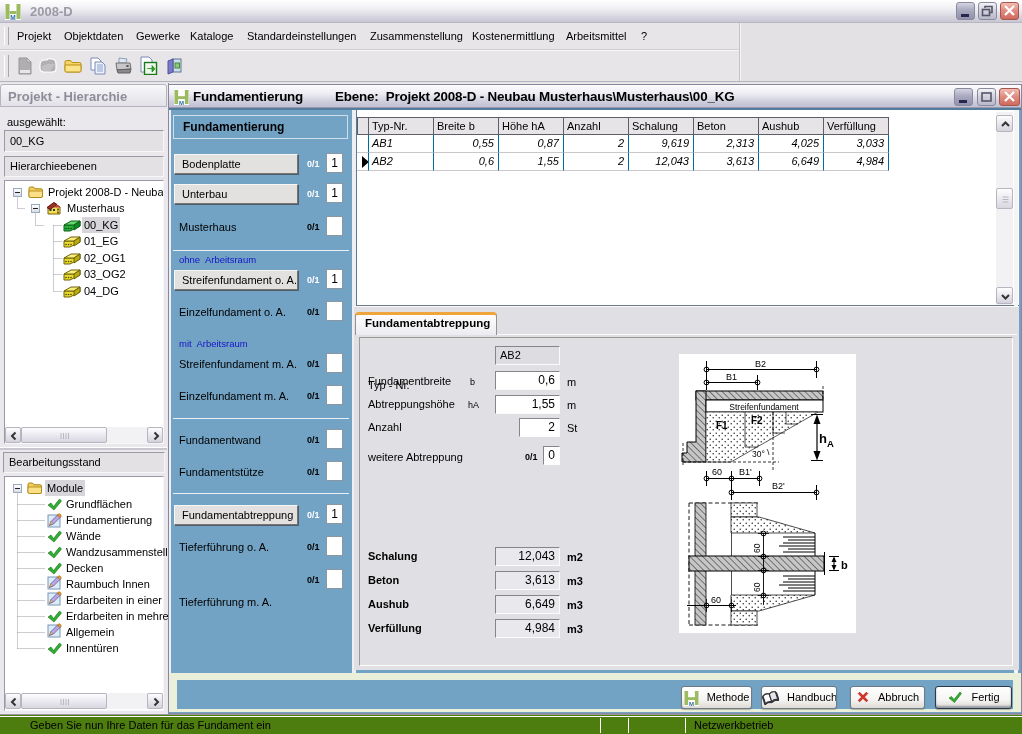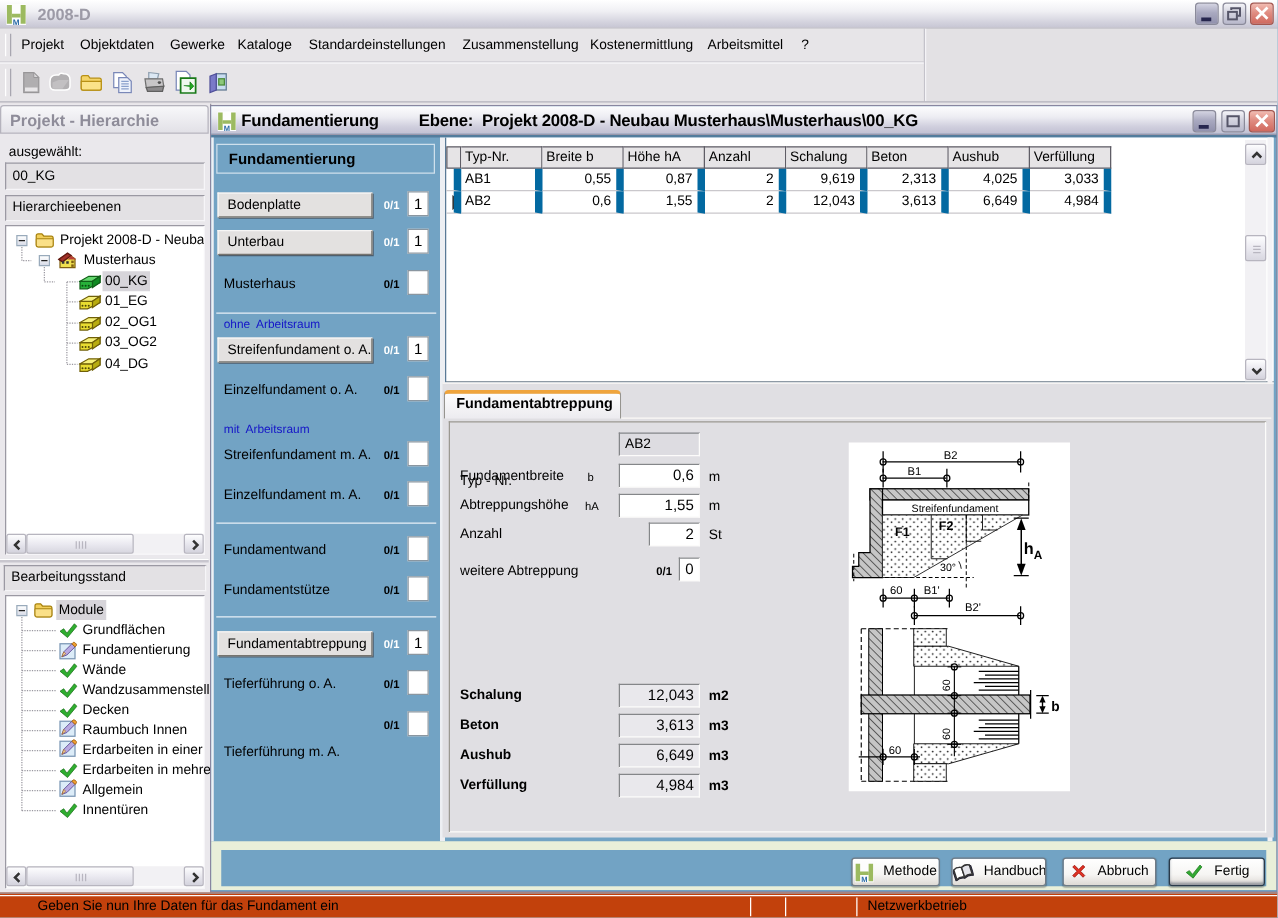--- a/index.html
+++ b/index.html
@@ -46,22 +46,22 @@
 .bbtn{position:absolute;top:686px;height:23px;box-sizing:border-box;border:1px solid #707a84;
  border-radius:3px;background:linear-gradient(#ffffff,#f6f5f3 60%,#dedad5);
  text-align:center;box-shadow:0 1px 1px rgba(0,0,0,.25);}
 .bbtn{white-space:nowrap;overflow:hidden;}
 .bbtn span{display:inline-block;line-height:21px;vertical-align:top;}
 .bbtn svg{display:inline-block;margin-top:3px;margin-right:5px;}
 
 .hcell{position:absolute;top:117px;height:18px;box-sizing:border-box;background:#e6e4e6;
  border:1px solid #5f5d66;border-left:none;line-height:16px;padding-left:3px;}
 .hcell:first-child{border-left:1px solid #5f5d66;}
-.dcell{position:absolute;height:18px;box-sizing:border-box;border-right:6px solid #0369a1;
- border-bottom:1px solid #cac8cc;line-height:17px;padding-left:3px;overflow:hidden;}
+.dcell{position:absolute;height:18px;box-sizing:border-box;border-right:1px solid #0369a1;
+ border-bottom:1px solid #cac8cc;line-height:17px;padding-left:3px;overflow:hidden;font-style:italic;}
 .dcell.num{text-align:right;padding-right:4px;padding-left:0;}
 
 .trow{position:absolute;height:16px;line-height:16px;white-space:nowrap;}
 .pm{position:absolute;width:9px;height:9px;box-sizing:border-box;border:1px solid #9ab;
  background:linear-gradient(#fff,#d8dce8);}
 .pm:before{content:"";position:absolute;left:1px;top:3px;width:5px;height:1px;background:#222;}
 </style>
 </head>
 <body>
 <svg width="0" height="0" style="position:absolute;">
@@ -652,20 +652,20 @@
       </svg>
 <span>Abbruch</span></div>
 <div class="bbtn" style="left:935px;width:77px;border-color:#2a3a4a;box-shadow:0 1px 1px rgba(0,0,0,.25), inset 0 -2px 2px rgba(60,70,90,.45);">
 <svg width="16" height="14">
         <path d="M2 8 L4.5 6.5 L7 9.5 L13 2 L14.5 3.5 L7.5 12.5 Z" fill="#33aa33" stroke="#1d7a1d" stroke-width=".6"></path>
       </svg>
 <span>Fertig</span></div>
 </div>
 
 <div class="abs" id="statusbar" style="left:0;top:714px;width:1022px;height:20px;
- background:#c2410c;border-top:1px solid #9a98a2;">
+ background:#4d7c0f;border-top:1px solid #9a98a2;">
 <div style="position:absolute;left:0;top:1px;width:1022px;height:1px;background:#fbfafc;"></div>
 <div style="position:absolute;left:600px;top:3px;width:1px;height:15px;background:#fff;"></div>
 <div style="position:absolute;left:628px;top:3px;width:1px;height:15px;background:#fff;"></div>
 <div style="position:absolute;left:685px;top:3px;width:1px;height:15px;background:#fff;"></div>
 <div style="position:absolute;left:30px;top:4px;">Geben Sie nun Ihre Daten für das Fundament ein</div>
 <div style="position:absolute;left:694px;top:4px;">Netzwerkbetrieb</div>
 </div>
 
 </body></html>

